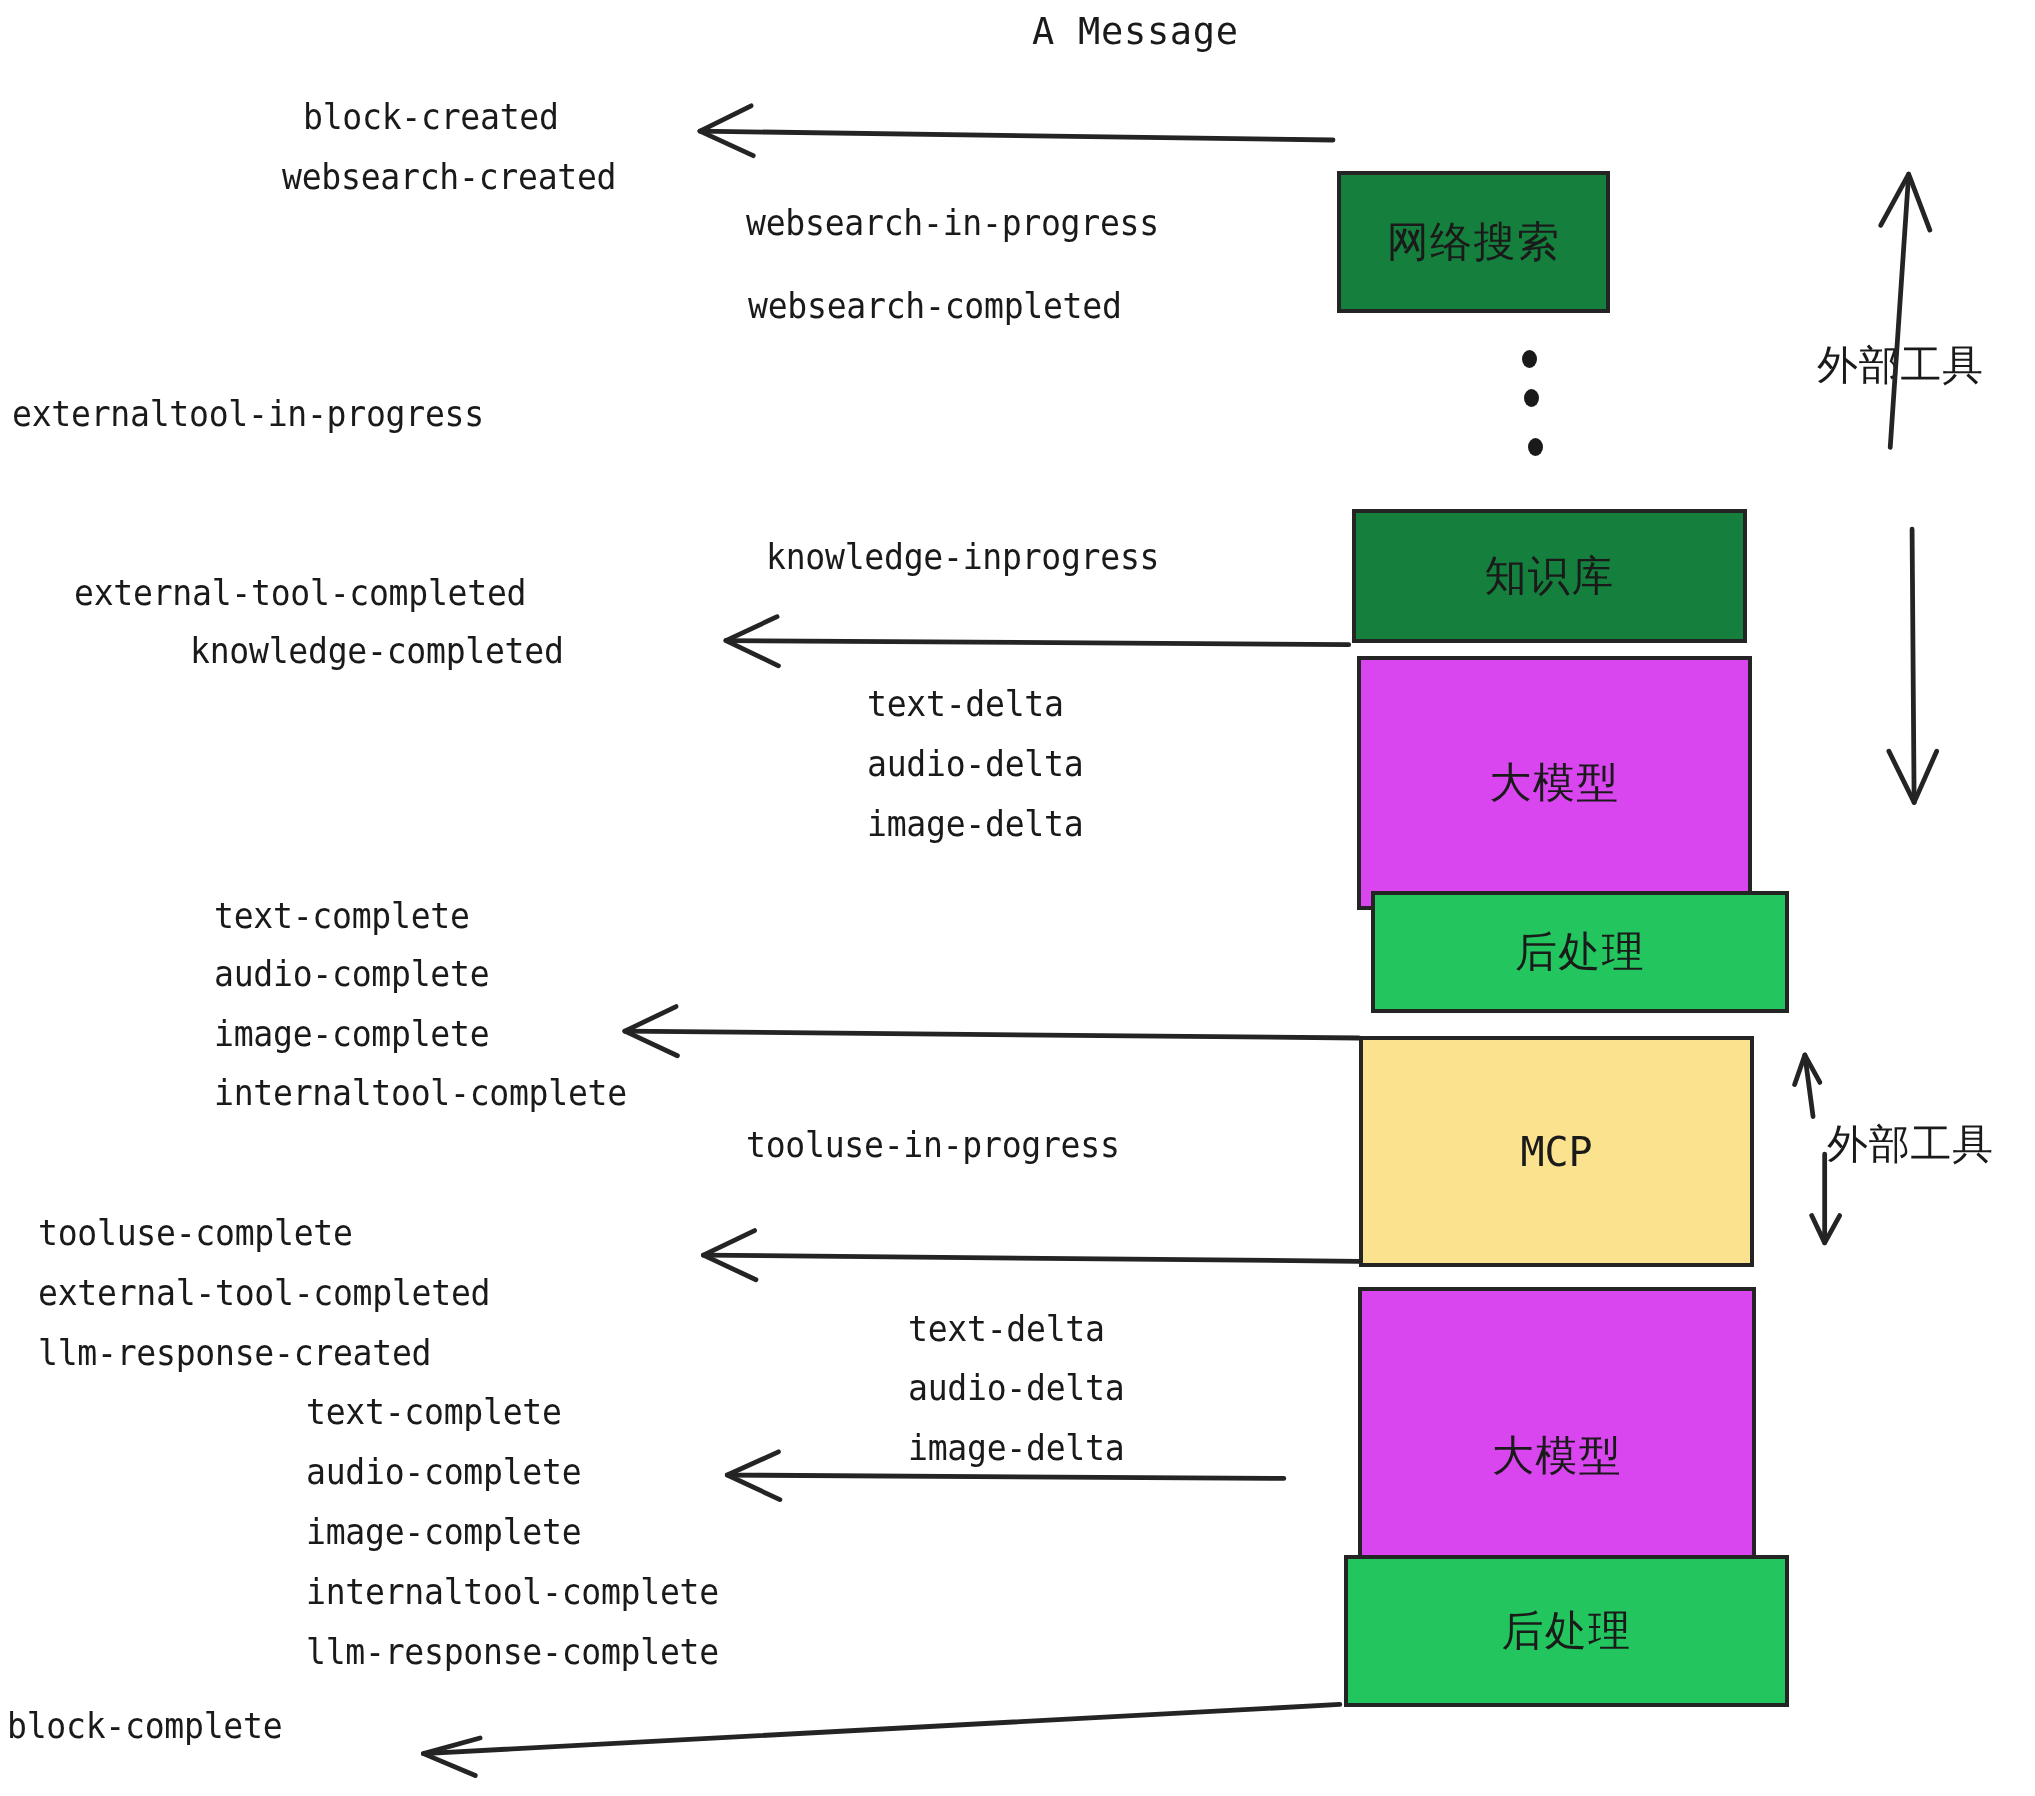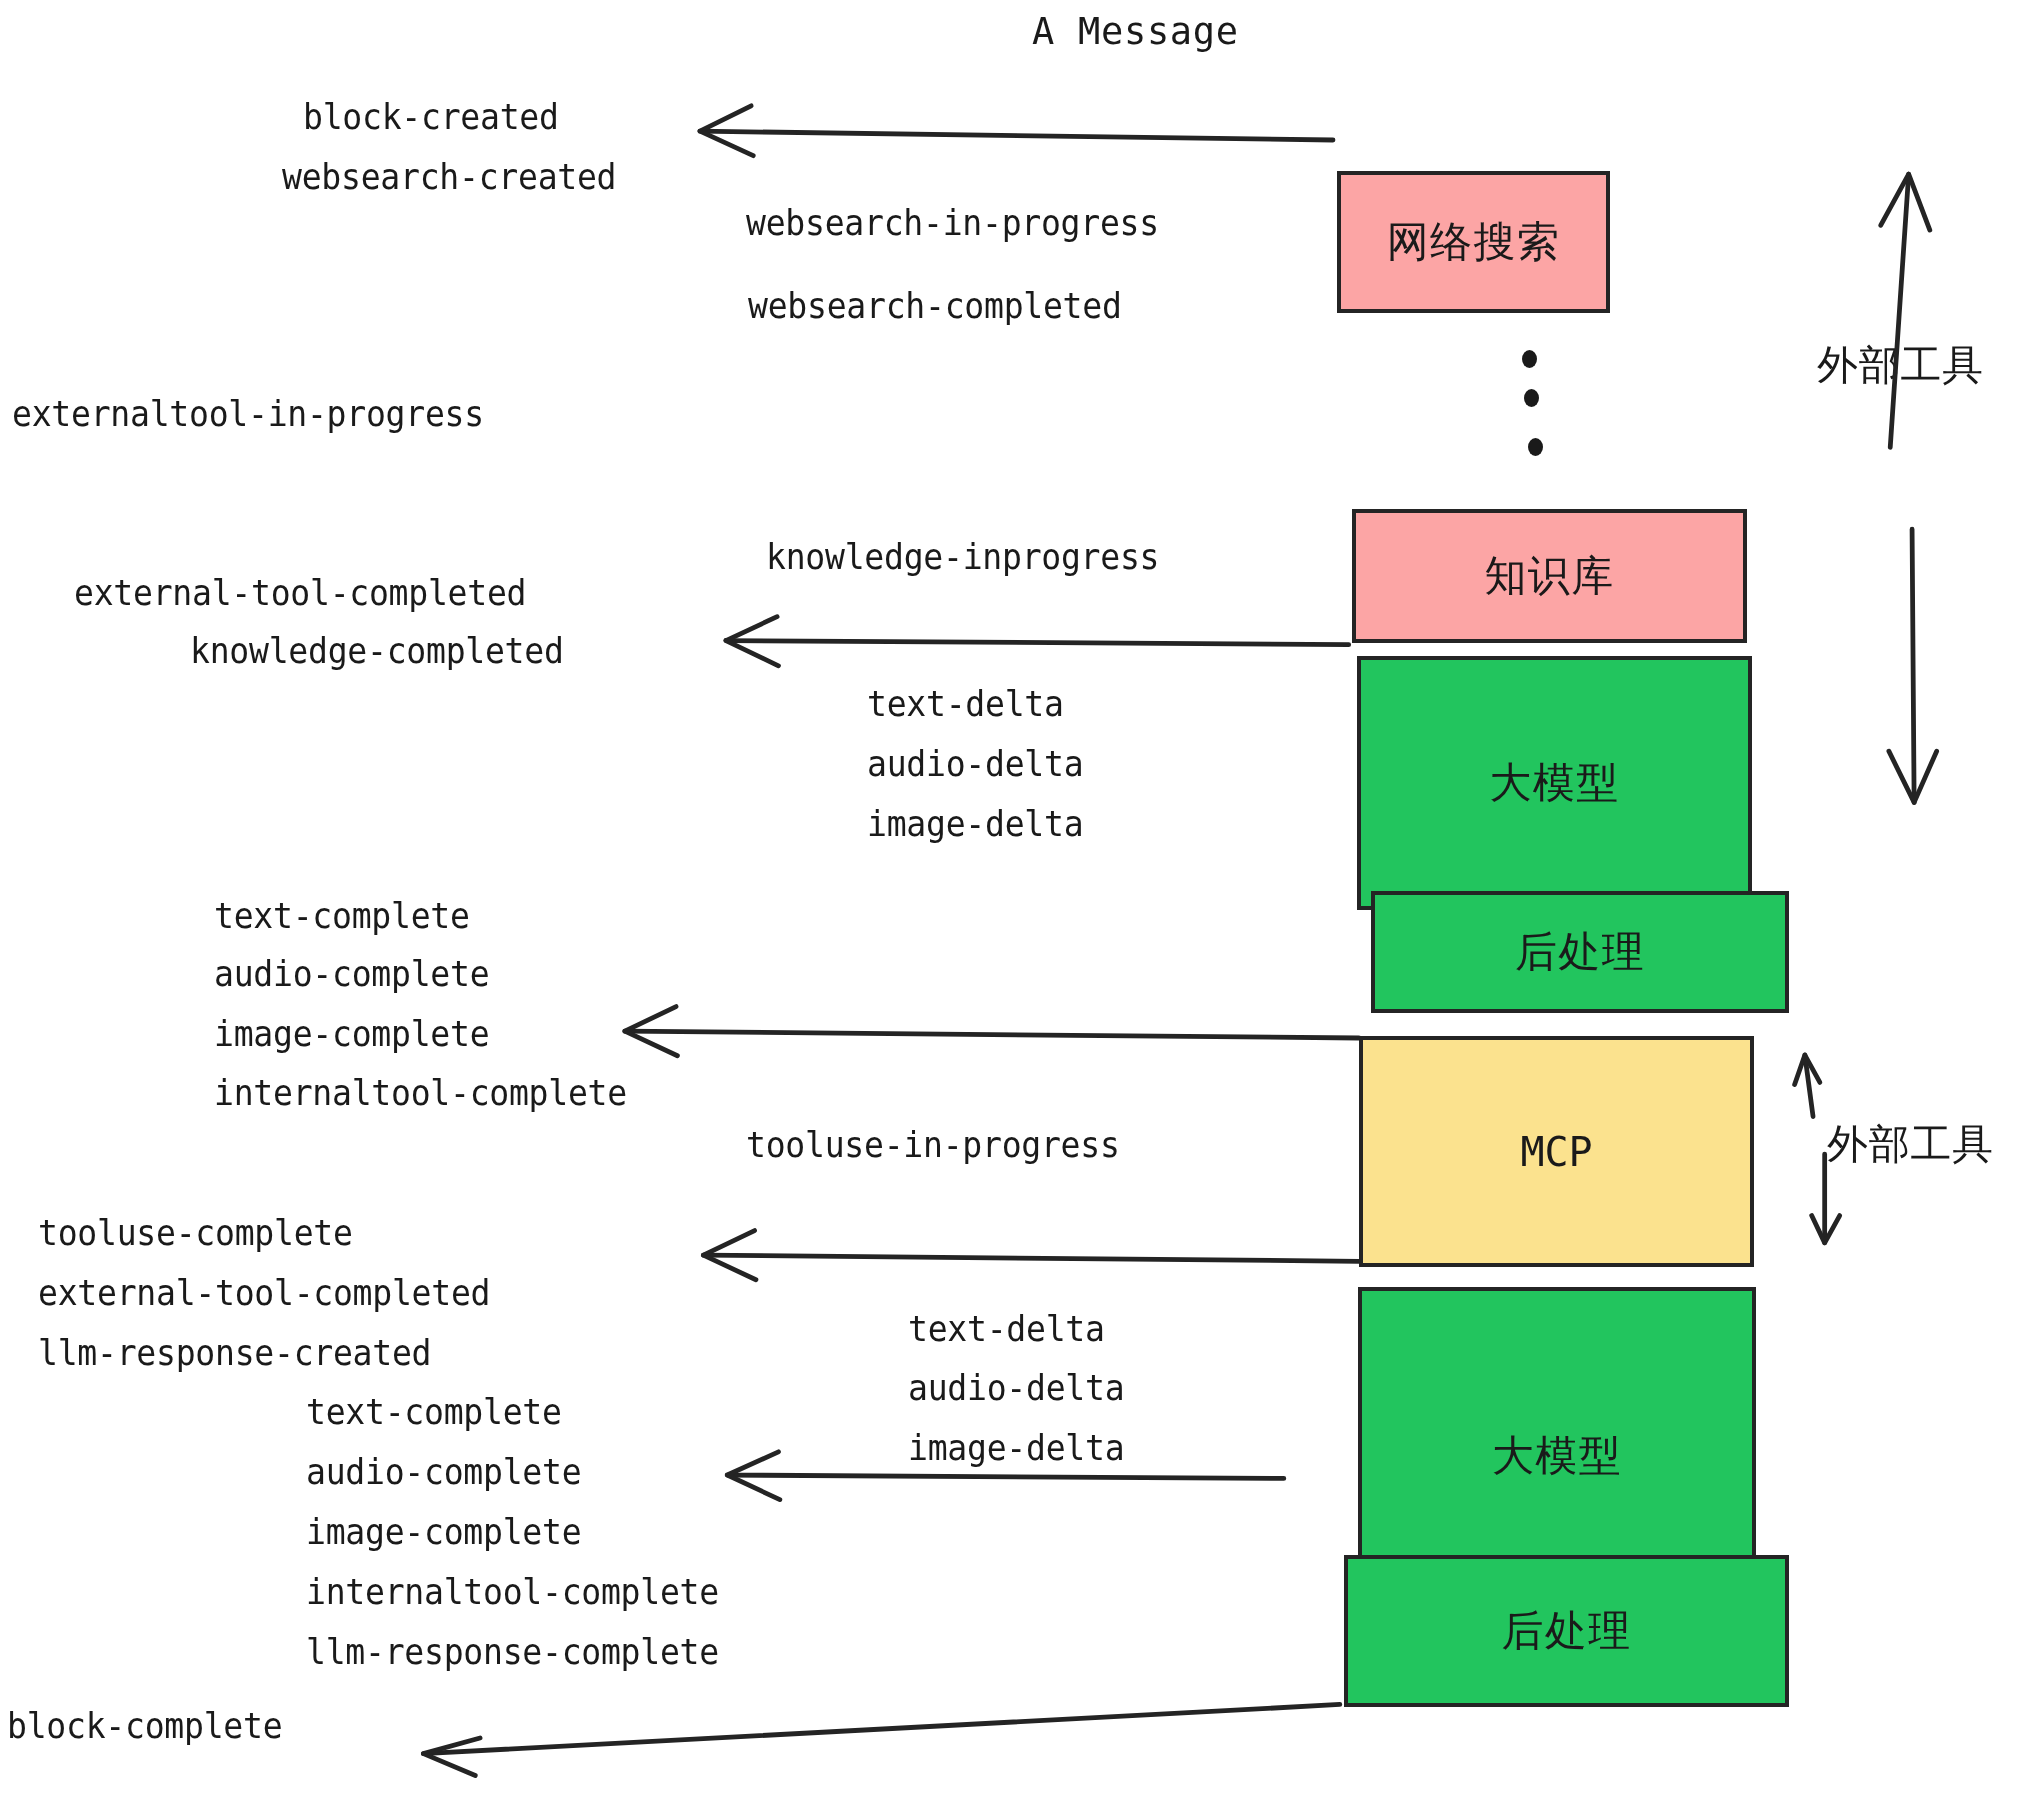--- a/index.html
+++ b/index.html
@@ -52,22 +52,22 @@
     font-size: 42px;
     color: #1a1a1a;
     letter-spacing: 1.4px;
     white-space: nowrap;
   }
   .box.mcpbox .boxlabel {
     font-family: "DejaVu Sans Mono", monospace;
     font-size: 40px;
     letter-spacing: 0px;
   }
-  .pink  { background: #fca5a5; }
-  .green { background: #22c55e; }
+  .pink  { background: #15803d; }
+  .green { background: #d946ef; }
   .yellow{ background: #FBE28E; }
   .white { background: #22c55e; }
 
   
   .sidelabel {
     position: absolute;
     font-family: "DejaVu Sans", sans-serif;
     font-size: 41px;
     color: #1a1a1a;
     letter-spacing: 0.7px;

